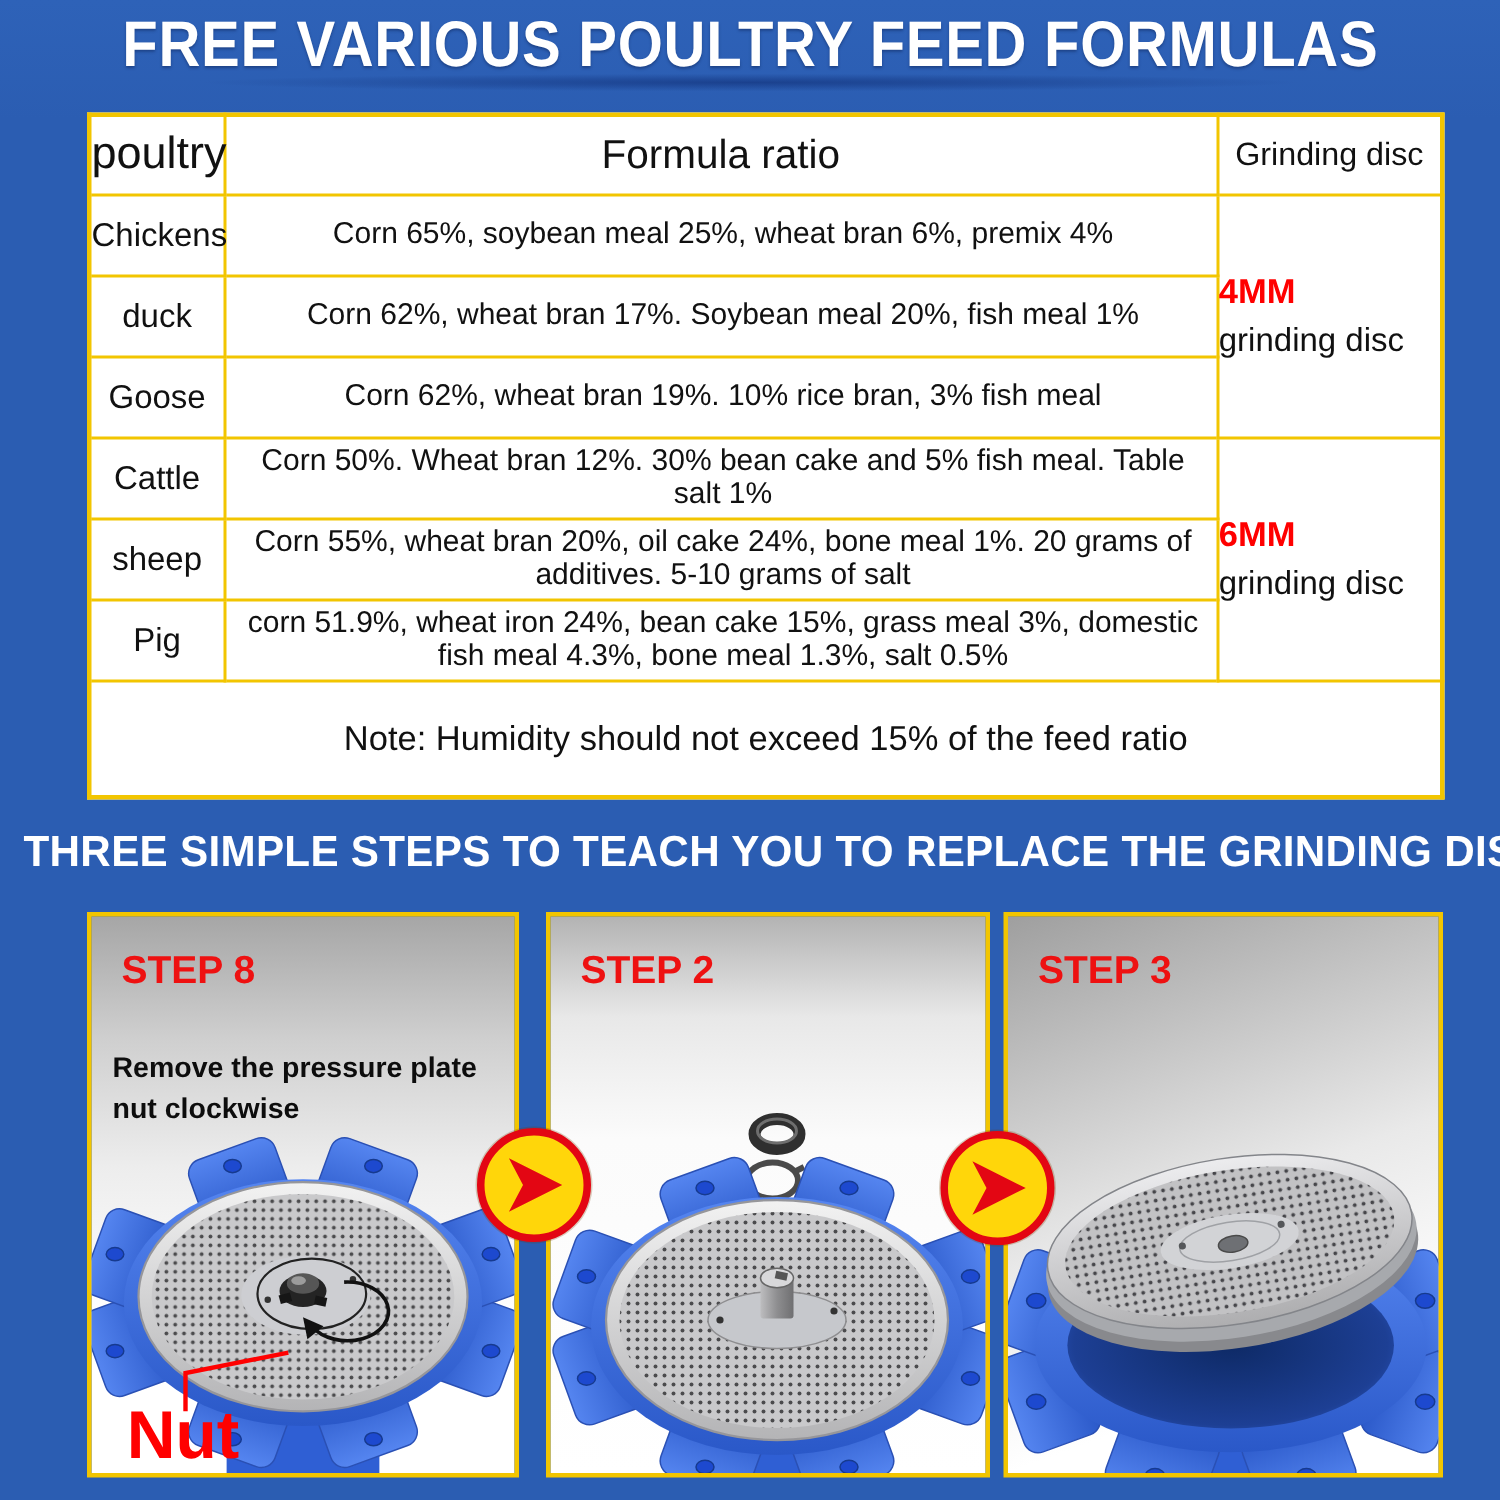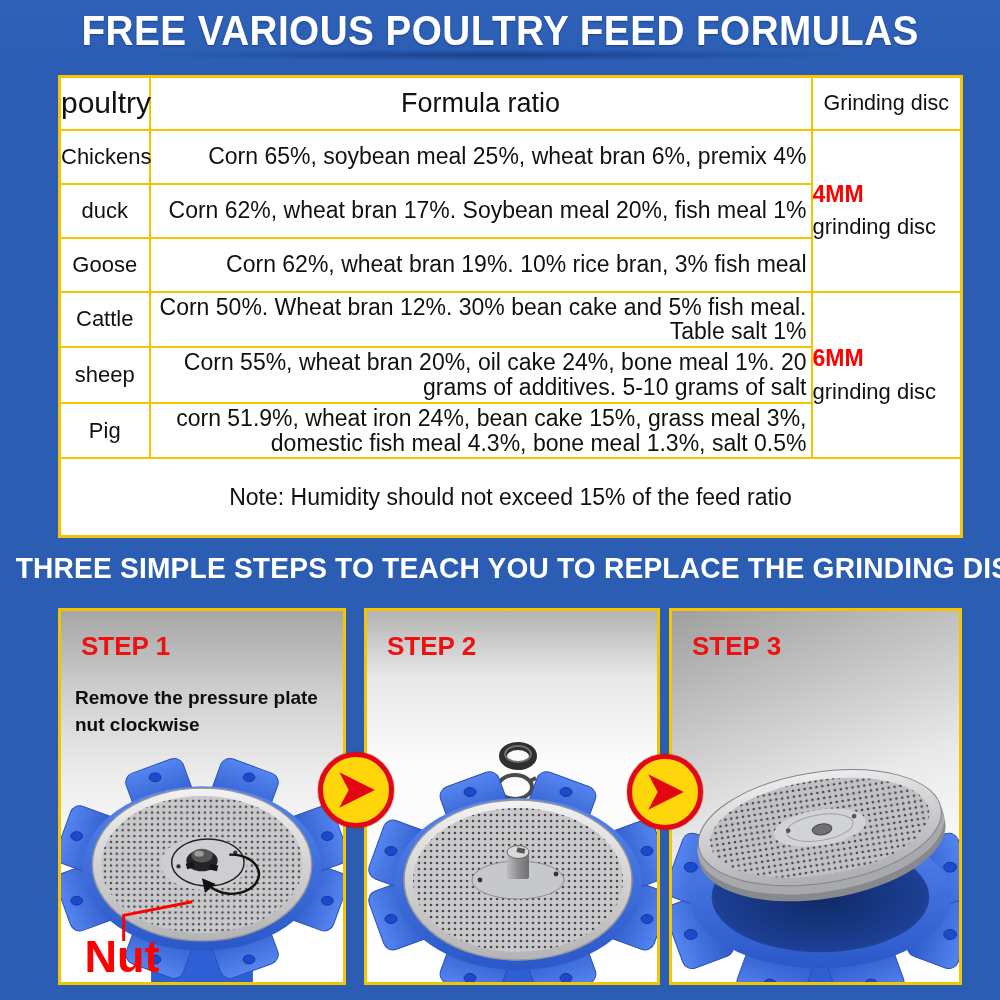--- a/index.html
+++ b/index.html
@@ -32,21 +32,21 @@
   }
   table.feed td, table.feed th { border:2.5px solid #f2c500; color:#111; vertical-align:middle; }
   table.feed { border:3px solid #f2c500; }
   .col-animal { width:90px; }
   .col-formula { width:662px; }
   .col-disc { width:auto; }
   th.h-poultry { font-weight:normal; font-size:30px; text-align:center; }
   th.h-formula { font-weight:normal; font-size:27px; text-align:center; }
   th.h-disc { font-weight:normal; font-size:21.5px; text-align:center; }
   td.animal { text-align:center; font-size:22px; }
-  td.formula { font-size:23px; padding:2px 4px 2px 7px; line-height:1.08; text-align:right; }
+  td.formula { font-size:20px; padding:2px 4px 2px 7px; line-height:1.08; text-align:center; }
   td.disc { text-align:left; line-height:1.45; }
   td.disc .size { color:#ff0000; font-size:23px; font-weight:bold; display:block; }
   td.disc .disc-label { color:#111; font-size:22px; display:block; }
   td.note-cell { text-align:center; font-size:23px; }
   tr.r-head { height:53px; }
   tr.r-std { height:54px; }
   tr.r-note { height:78px; }
 
   
   .steps-heading { position:absolute; top:552px; left:0; width:1000px; text-align:center; }
@@ -59,21 +59,21 @@
   .panel {
     position:absolute; top:608px; height:377px;
     border:3px solid #f2c500;
     background:linear-gradient(180deg,#a6a6a6 0%, #cfcfcf 22%, #ededed 45%, #ffffff 72%, #ffffff 100%);
     overflow:hidden;
   }
   .panel.p1 { left:58px;  width:288px; }
   .panel.p2 { left:364px; width:296px; background:linear-gradient(180deg,#b3b3b3 0%, #e8e8e8 18%, #fbfbfb 40%, #ffffff 100%); }
   .panel.p3 { left:669px; width:293px; background:linear-gradient(160deg,#9f9f9f 0%, #c4c4c4 25%, #e9e9e9 50%, #ffffff 78%); }
   .step-label { color:#ee1111; font-size:26px; font-weight:bold; margin:20px 0 0 20px; }
-  .step-desc  { color:#0d0d0d; font-size:19px; font-weight:bold; margin:23px 14px 0 14px; line-height:1.4; }
+  .step-desc  { color:#0d0d0d; font-size:19px; font-weight:bold; margin:38px 14px 0 14px; line-height:1.4; }
   .panel.p3 .step-desc { font-size:18.5px; margin-top:30px; }
   .machine { position:absolute; left:0; bottom:0; width:100%; }
 
   
   .arrow-badge {
     position:absolute; width:76px; height:76px; border-radius:50%;
     background:#ffd60a; border:5px solid #e30613;
     display:flex; align-items:center; justify-content:center; z-index:5;
     box-shadow:0 0 0 1px rgba(120,60,0,.25);
   }
@@ -141,21 +141,21 @@
       </tr>
     </tbody>
       </table>
   </div>
 
   <div class="steps-heading">
     <span>THREE SIMPLE STEPS TO TEACH YOU TO REPLACE THE GRINDING DISC</span>
   </div>
 
   <div class="panel p1">
-    <div class="step-label">STEP 1</div>
+    <div class="step-label">STEP 8</div>
     <div class="step-desc">Remove the pressure plate nut clockwise</div>
     <svg class="machine" viewBox="0 0 288 248" height="248" preserveAspectRatio="xMidYMax meet">
       <defs>
         <linearGradient id="blueGA" x1="0" y1="0" x2="0" y2="1">
           <stop offset="0" stop-color="#5585f0"></stop>
             <stop offset="1" stop-color="#2a58c8"></stop>
         </linearGradient>
         <linearGradient id="silverGA" x1="0" y1="0" x2="0" y2="1">
           <stop offset="0" stop-color="#f2f2f2"></stop>
             <stop offset="1" stop-color="#b4b4b6"></stop>

